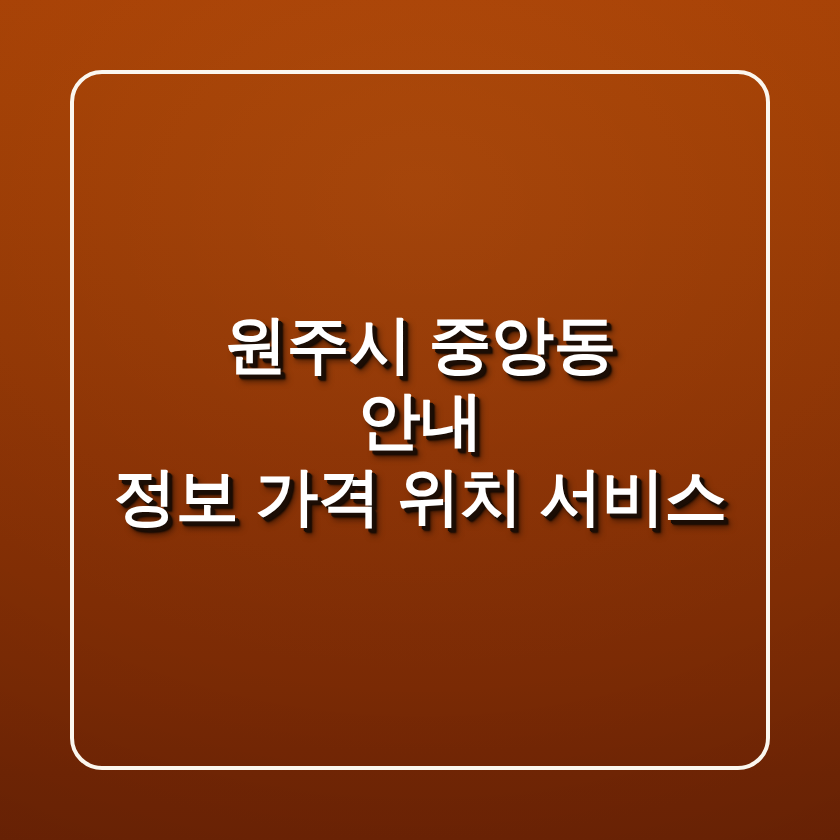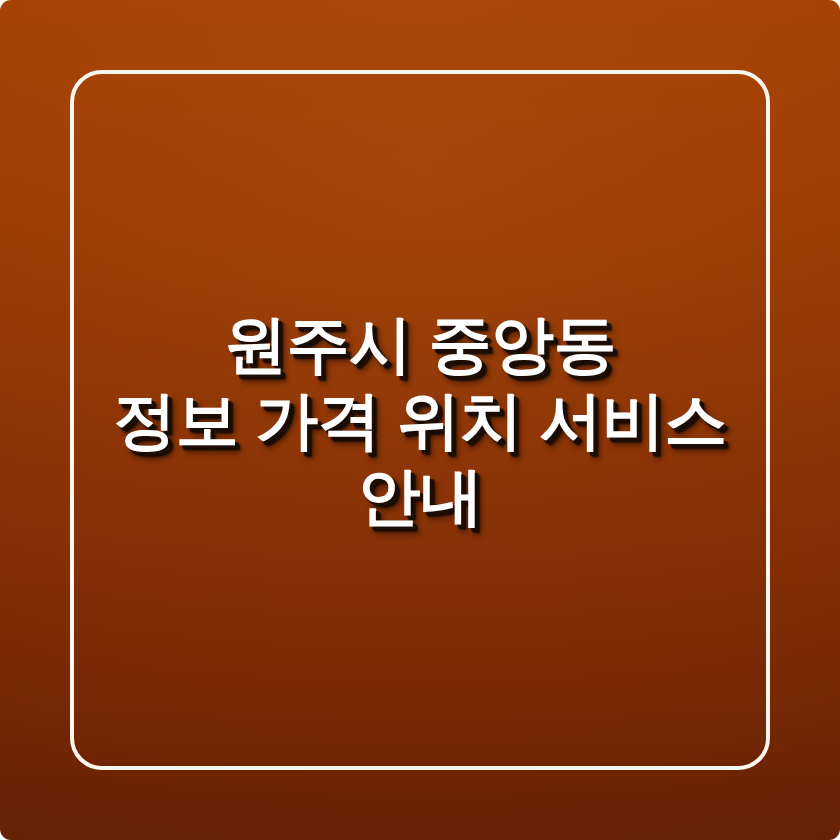--- a/index.html
+++ b/index.html
@@ -22,21 +22,20 @@
         #a64106 0%,
         #a03f05 12%,
         #993b05 26%,
         #913705 40%,
         #893205 54%,
         #812e05 68%,
         #7a2a05 82%,
         #732605 92%,
         #6f2405 100%);
     overflow: hidden;
-    border-radius: 11px;
   }
 
   
   #poster::after {
     content: "";
     position: absolute;
     inset: 0;
     pointer-events: none;
     background: radial-gradient(120% 95% at 50% 22%,
                 rgba(255, 150, 60, 0.10) 0%,
@@ -92,17 +91,17 @@
 </style>
 </head>
 <body>
 
 <div id="poster">
 
   <div id="frame-border"></div>
 
   <div id="headline">
     <span class="headline-line">원주시 중앙동</span>
+    <span class="headline-line">안내</span>
     <span class="headline-line">정보 가격 위치 서비스</span>
-    <span class="headline-line">안내</span>
   </div>
 
 </div>
 
 </body></html>

